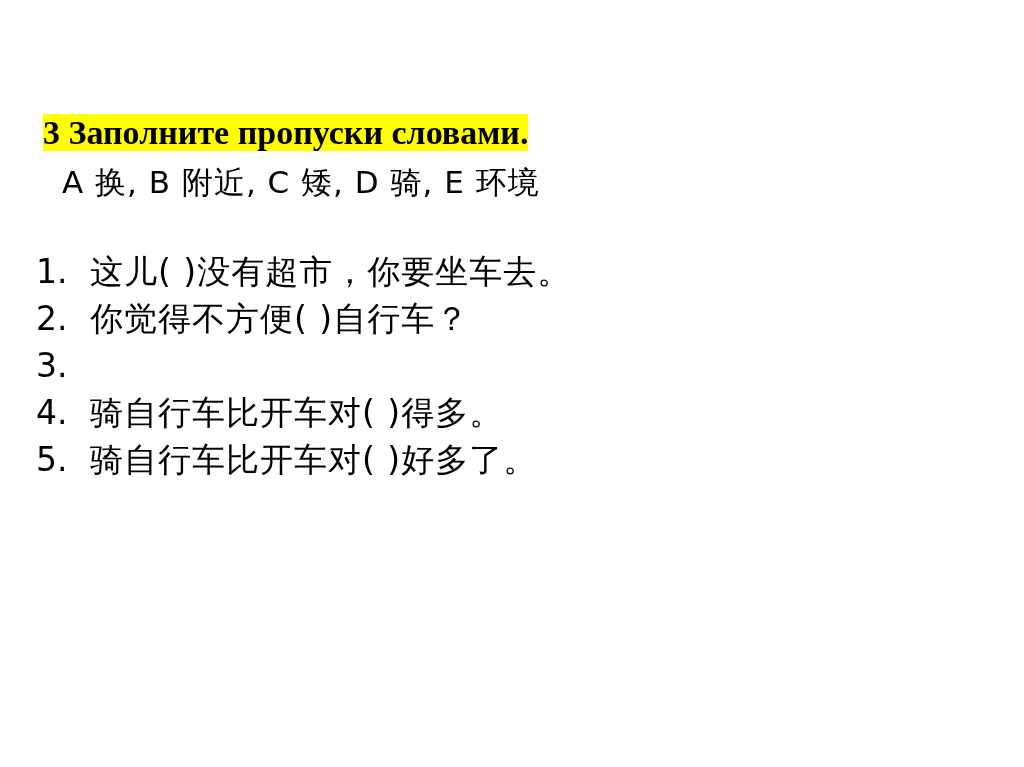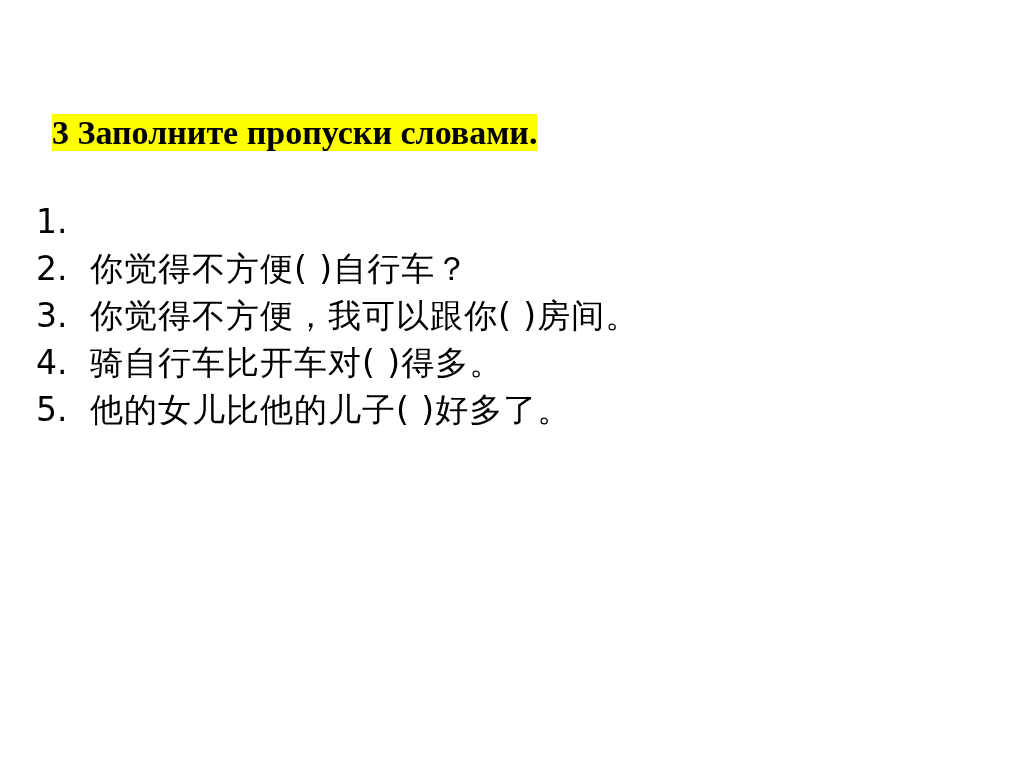--- a/index.html
+++ b/index.html
@@ -21,21 +21,21 @@
     box-sizing: border-box;
   }
   .content {
     position: absolute;
     left: 36px;
     top: 112px;
     width: 960px;
   }
   .title-line {
     display: block;
-    margin: 0 0 6px 16px;
+    margin: 0 0 6px 7px;
   }
   .title-text {
     display: inline;
     background: #ffff00;
     color: #000000;
     font-family: "Liberation Serif", serif;
     font-weight: bold;
     font-size: 34px;
     line-height: 42px;
     letter-spacing: 0px;
@@ -77,37 +77,38 @@
 </head>
 <body>
 
 <div class="slide">
   <div class="content">
 
     <div class="title-line">
       <span class="title-text">3 Заполните пропуски словами.</span>
     </div>
 
+    <div class="options-line">A 换, B 附近, C 矮, D 骑, E 环境</div>
 
     <ul class="question-list">
       <li class="question-item">
         <span class="q-num">1.</span>
+        <span class="q-text">这儿( )没有超市，你要坐车去。</span>
       </li>
       <li class="question-item">
         <span class="q-num">2.</span>
         <span class="q-text">你觉得不方便( )自行车？</span>
       </li>
       <li class="question-item">
         <span class="q-num">3.</span>
-        <span class="q-text">你觉得不方便，我可以跟你( )房间。</span>
       </li>
       <li class="question-item">
         <span class="q-num">4.</span>
         <span class="q-text">骑自行车比开车对( )得多。</span>
       </li>
       <li class="question-item">
         <span class="q-num">5.</span>
-        <span class="q-text">他的女儿比他的儿子( )好多了。</span>
+        <span class="q-text">骑自行车比开车对( )好多了。</span>
       </li>
     </ul>
 
   </div>
 </div>
 
 </body></html>

